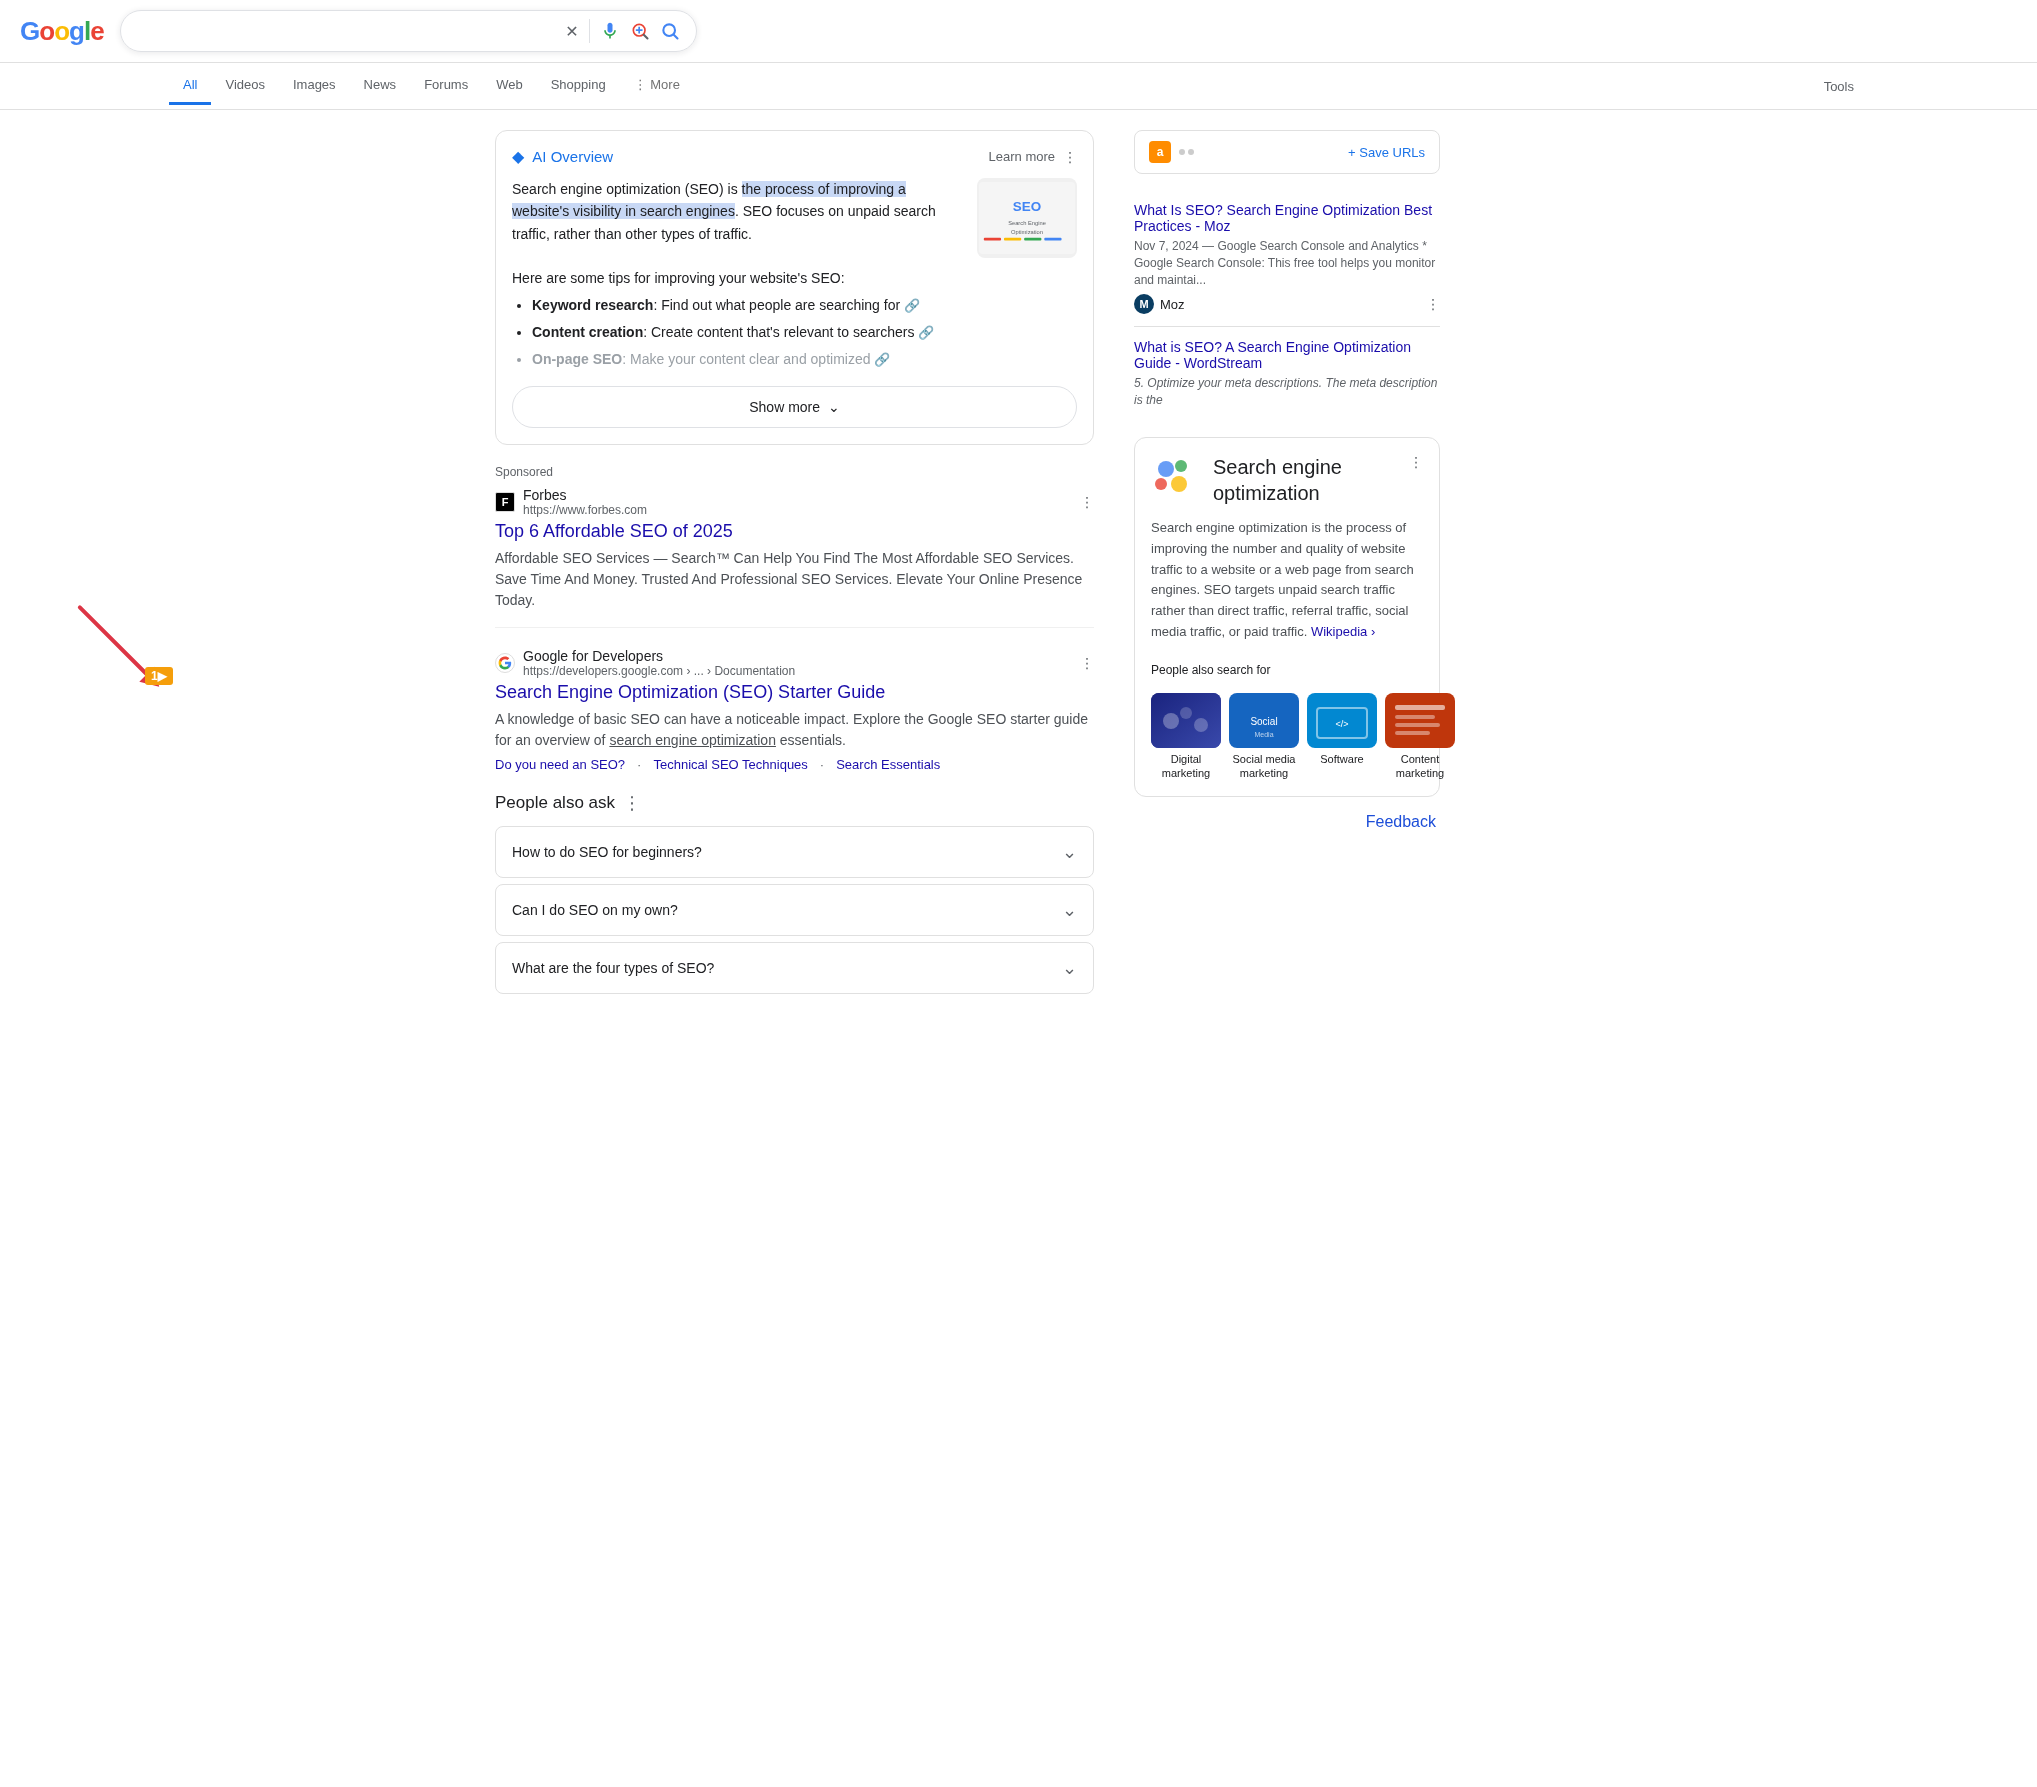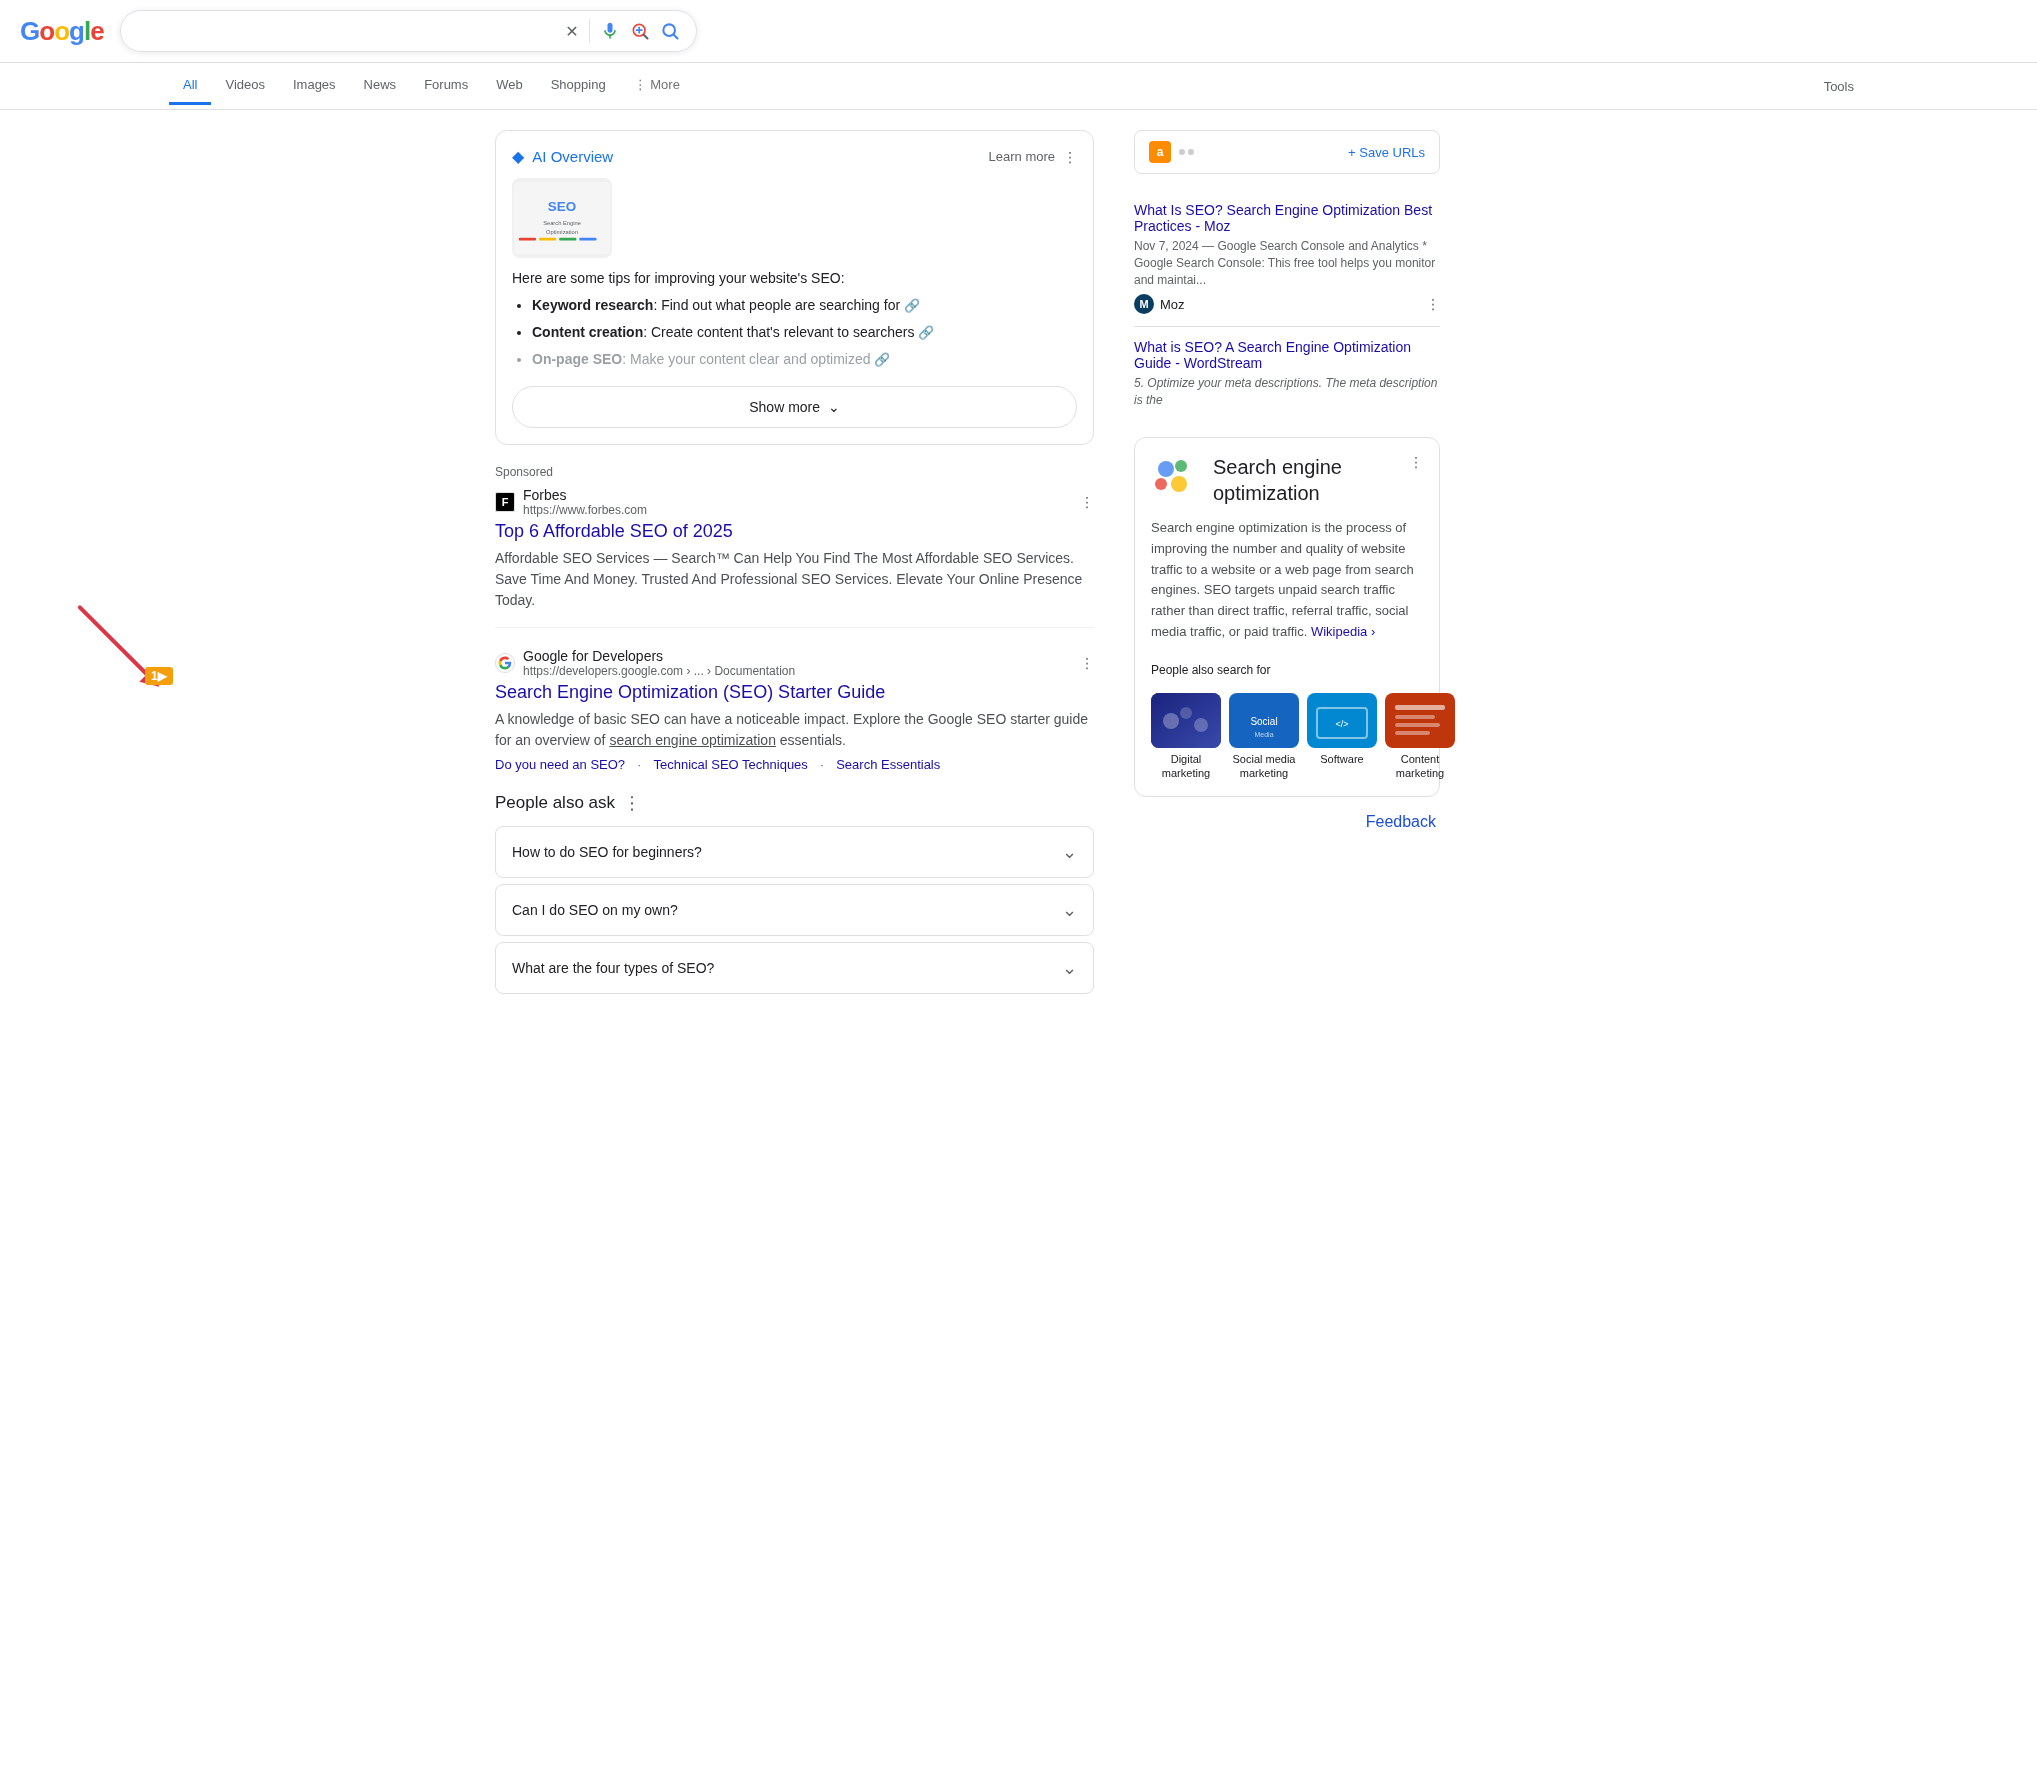--- a/index.html
+++ b/index.html
@@ -61,20 +61,23 @@
           <span style="color:#1a73e8; font-size:16px;">◆</span>
           <span style="font-size:15px; font-weight:500; color:#1a73e8;">AI Overview</span>
         </div>
         <div style="display:flex; align-items:flex-start; gap:8px;">
           <a style="color:#5f6368; font-size:13px; cursor:pointer; text-decoration:none;">Learn more</a>
           <span style="color:#5f6368; cursor:pointer;">⋮</span>
         </div>
       </div>
 
       <div style="display:flex; gap:16px;">
+        <div style="flex:1; font-size:14px; line-height:1.6; color:#202124;">
+          <span>Search engine optimization (SEO) is </span><span style="background:#c8d8f5;">the process of improving a website's visibility in search engines</span><span>. SEO focuses on unpaid search traffic, rather than other types of traffic.</span>
+        </div>
         <div style="width:100px; height:80px; background:#f0f0f0; border-radius:8px; display:flex; align-items:center; justify-content:center; flex-shrink:0; overflow:hidden;">
           <svg viewBox="0 0 100 75" style="width:96px; height:72px;">
             <rect width="100" height="75" fill="#f5f5f5" rx="4"></rect>
             <text x="50" y="30" text-anchor="middle" font-size="14" font-weight="bold" fill="#4285f4">SEO</text>
             <text x="50" y="45" text-anchor="middle" font-size="6" fill="#5f6368">Search Engine</text>
             <text x="50" y="54" text-anchor="middle" font-size="6" fill="#5f6368">Optimization</text>
             <rect x="5" y="58" width="18" height="3" fill="#ea4335" rx="1"></rect>
             <rect x="26" y="58" width="18" height="3" fill="#fbbc05" rx="1"></rect>
             <rect x="47" y="58" width="18" height="3" fill="#34a853" rx="1"></rect>
             <rect x="68" y="58" width="18" height="3" fill="#4285f4" rx="1"></rect>

